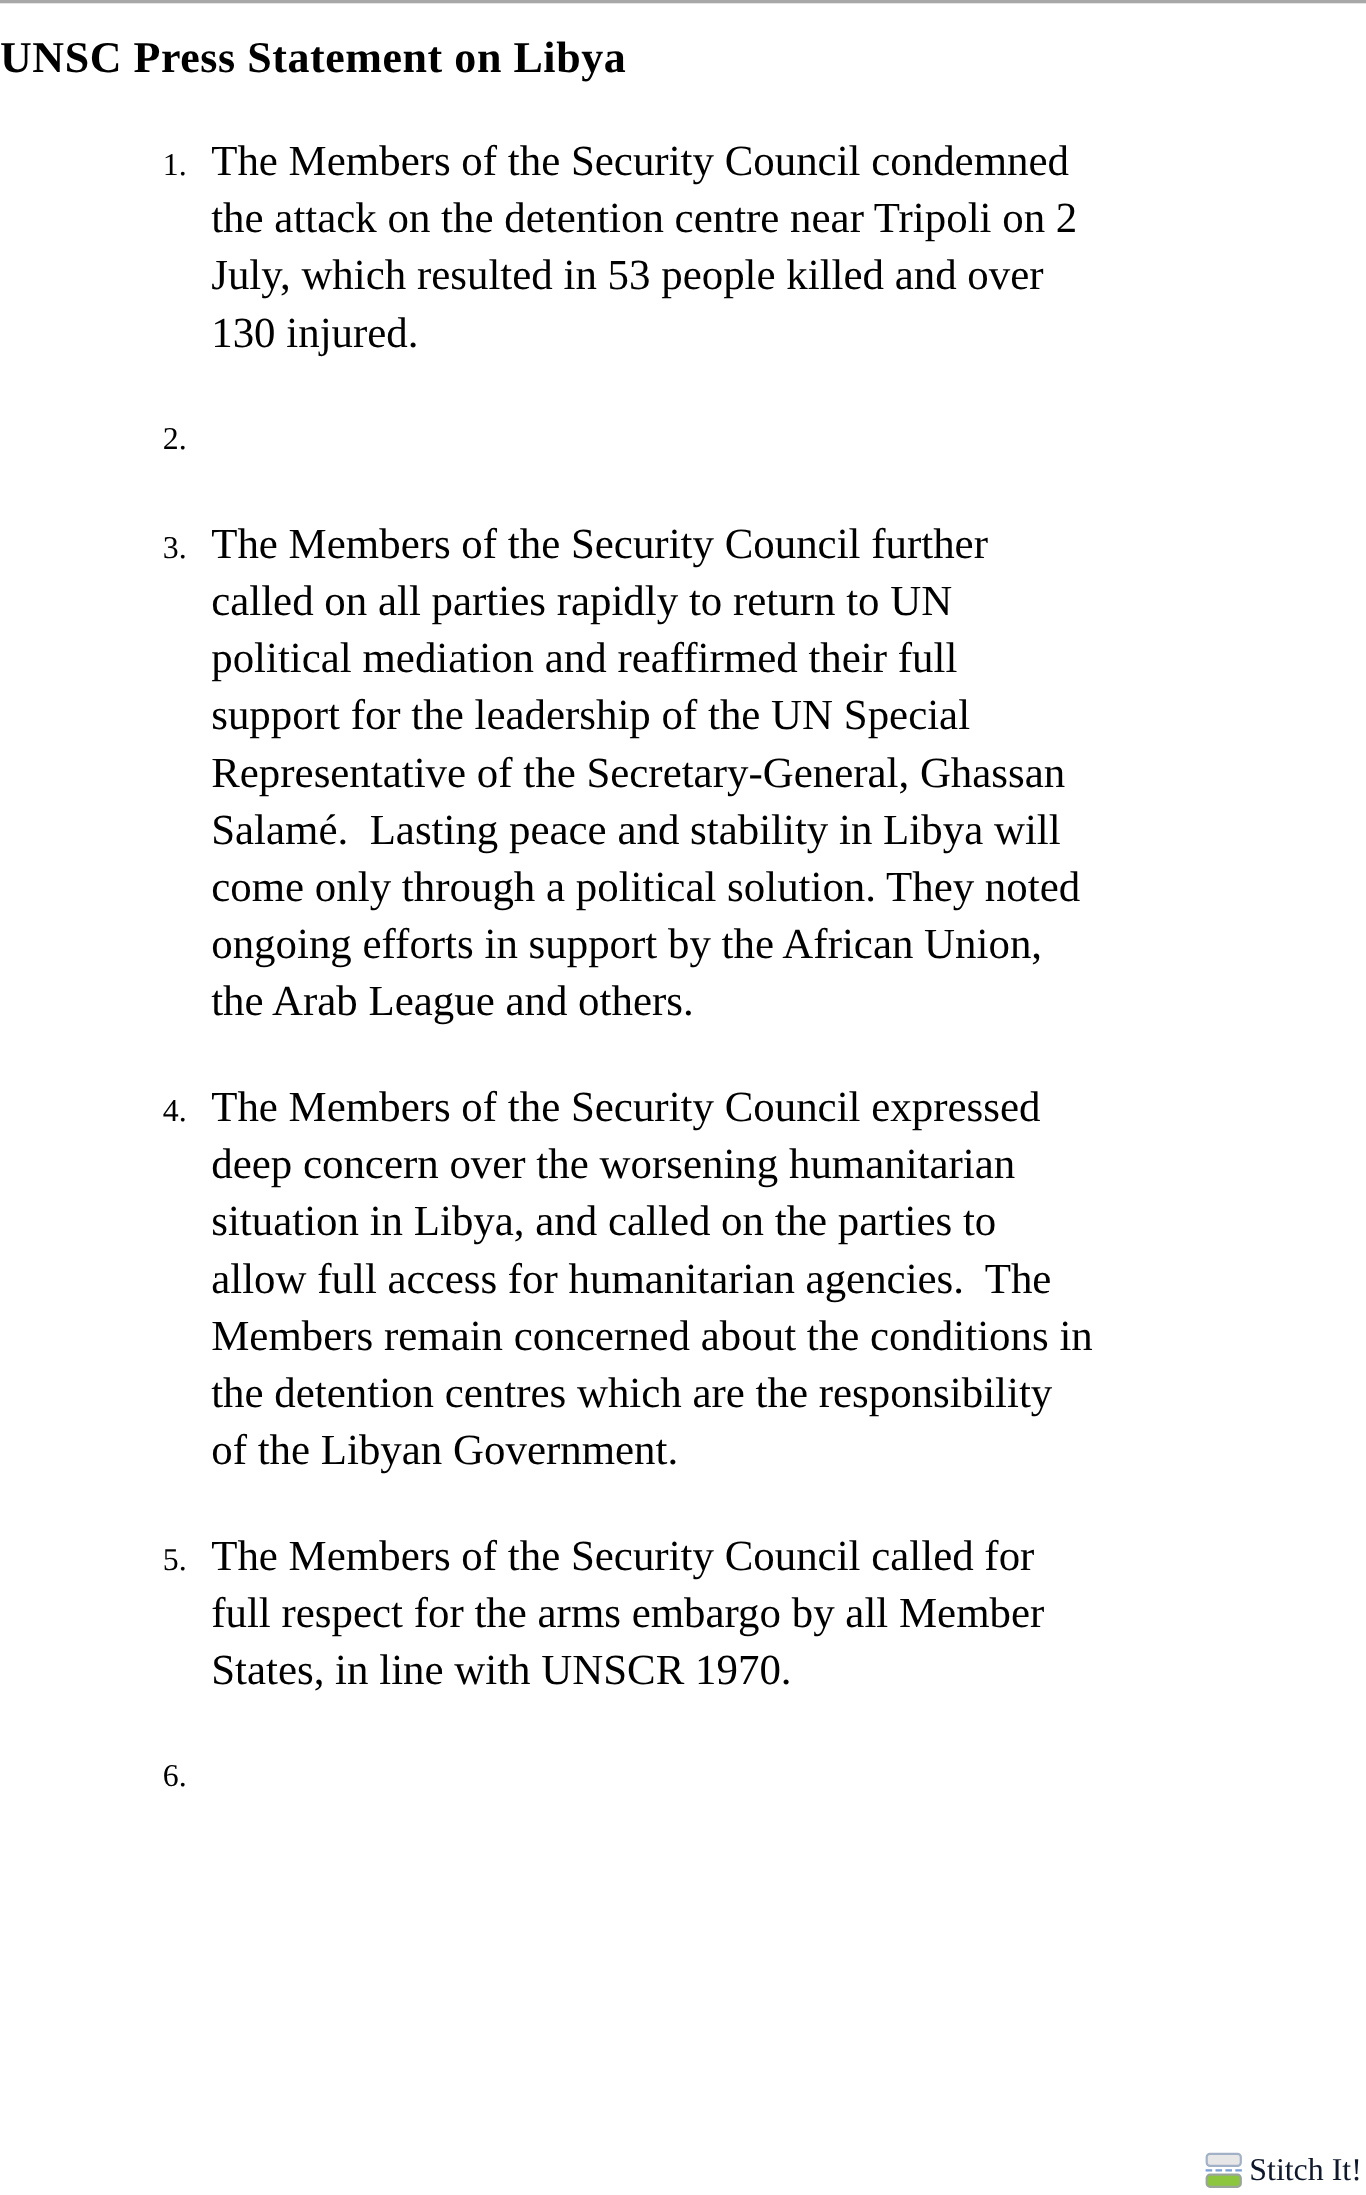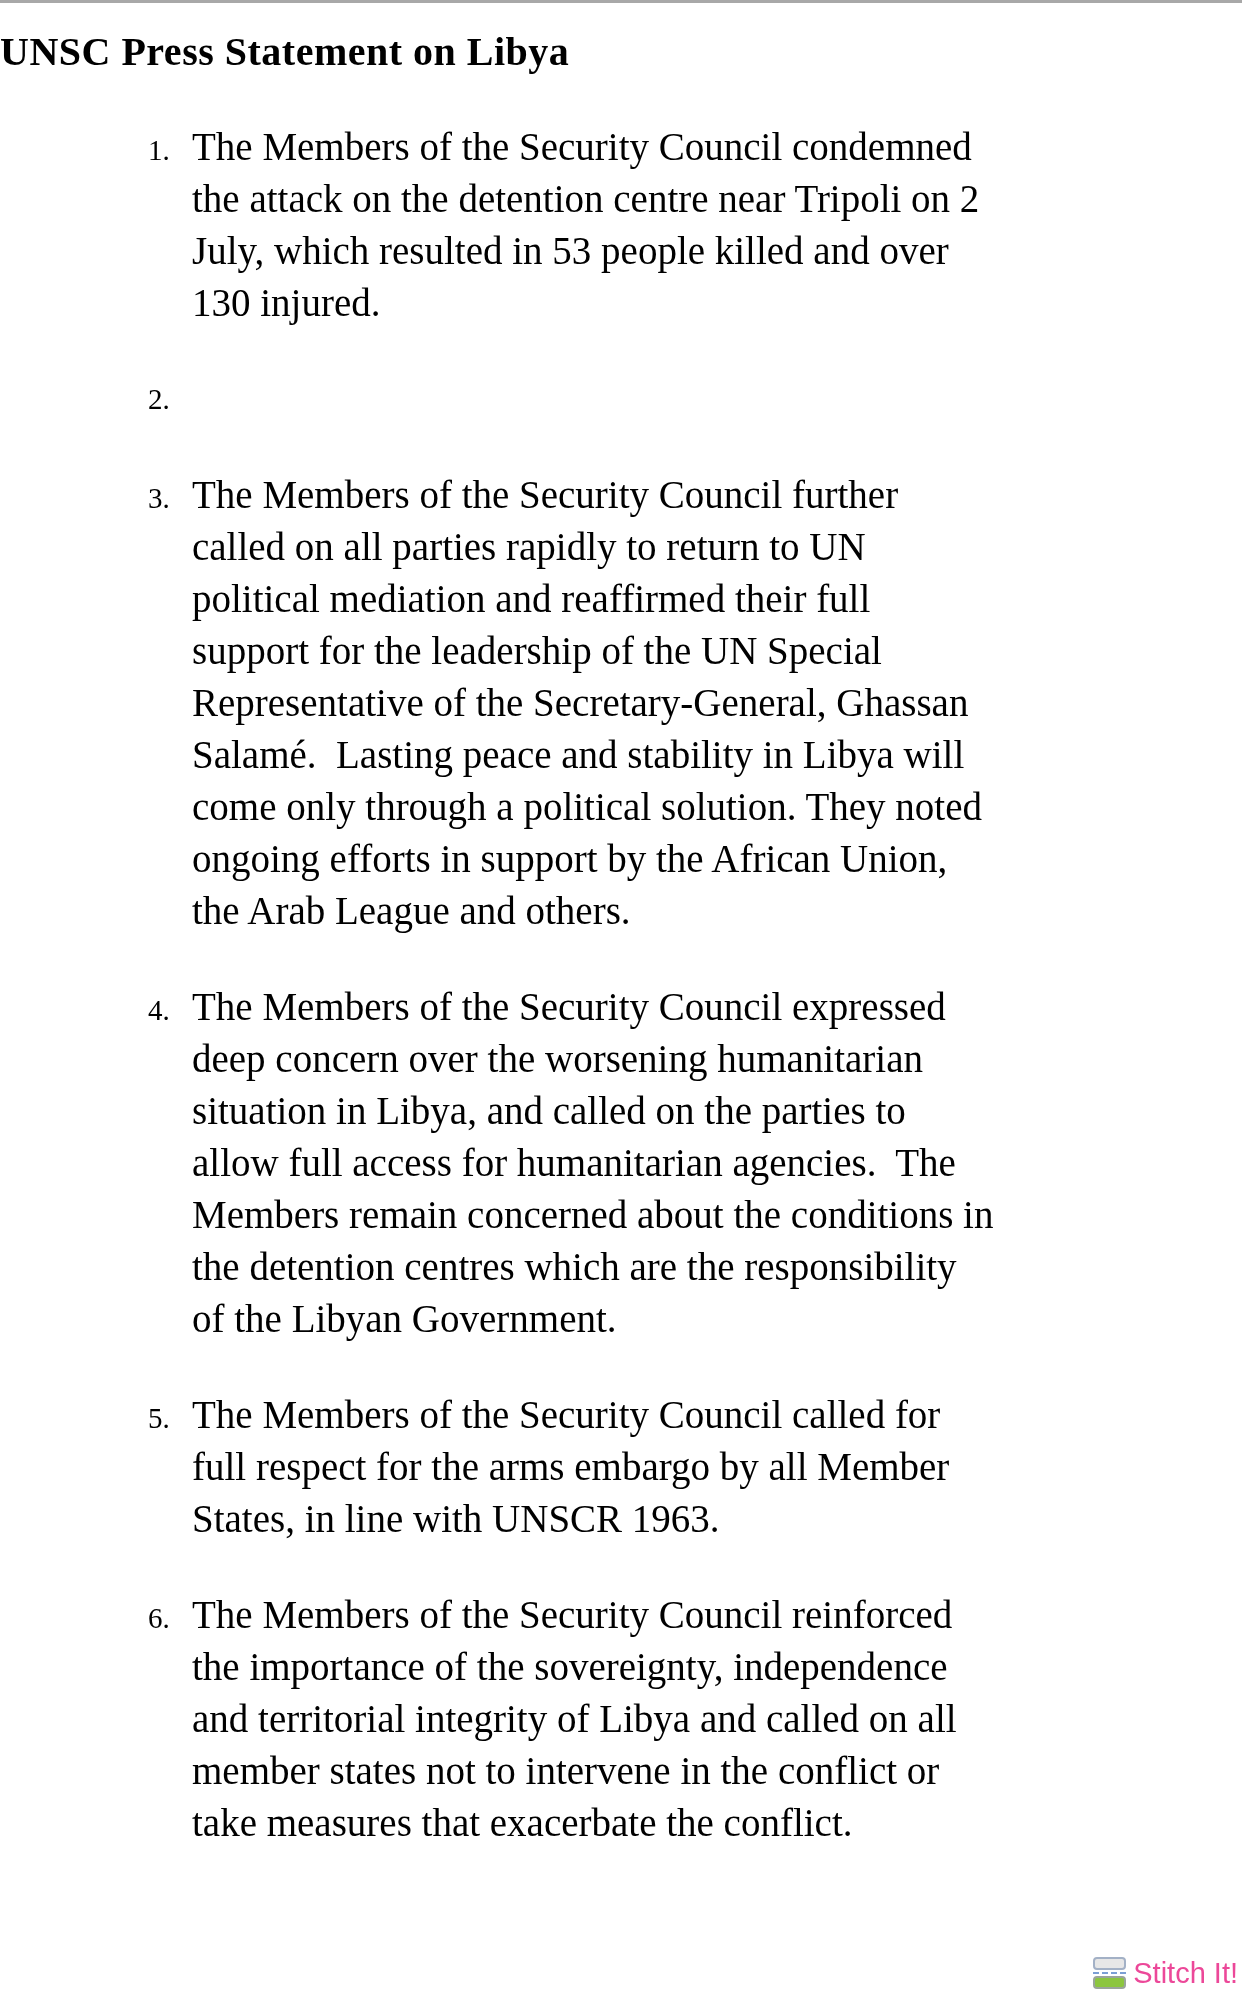--- a/index.html
+++ b/index.html
@@ -70,24 +70,24 @@
   .stitch-icon .stitch-line {
     width: 33px;
     height: 0;
     border-top: 2px dashed #7b9fd4;
   }
   .stitch-icon .panel-bottom {
     background: #8cc63e;
     border: 2px solid #9aa59a;
   }
   .watermark-label {
-    font-family: Liberation Sans, sans-serif;
+    font-family: Liberation Serif, serif;
     font-size: 29px;
     line-height: 32px;
-    color: #ec4899;
+    color: #0f172a;
   }
 </style>
 </head>
 <body>
 
 <h1 class="doc-title">UNSC Press Statement on Libya</h1>
 
 <div class="statement-list">
   <div class="list-item">
     <span class="item-number">1.</span>
@@ -122,30 +122,25 @@
 allow full access for humanitarian agencies.  The
 Members remain concerned about the conditions in
 the detention centres which are the responsibility
 of the Libyan Government.</div>
   </div>
 
   <div class="list-item">
     <span class="item-number">5.</span>
     <div class="item-text">The Members of the Security Council called for
 full respect for the arms embargo by all Member
-States, in line with UNSCR 1963.</div>
+States, in line with UNSCR 1970.</div>
   </div>
 
   <div class="list-item">
     <span class="item-number">6.</span>
-    <div class="item-text">The Members of the Security Council reinforced
-the importance of the sovereignty, independence
-and territorial integrity of Libya and called on all
-member states not to intervene in the conflict or
-take measures that exacerbate the conflict.</div>
   </div>
 </div>
 
 <div class="watermark">
   <div class="stitch-icon">
     <div class="panel panel-top"></div>
     <div class="stitch-line"></div>
     <div class="panel panel-bottom"></div>
   </div>
   <span class="watermark-label">Stitch It!</span>

